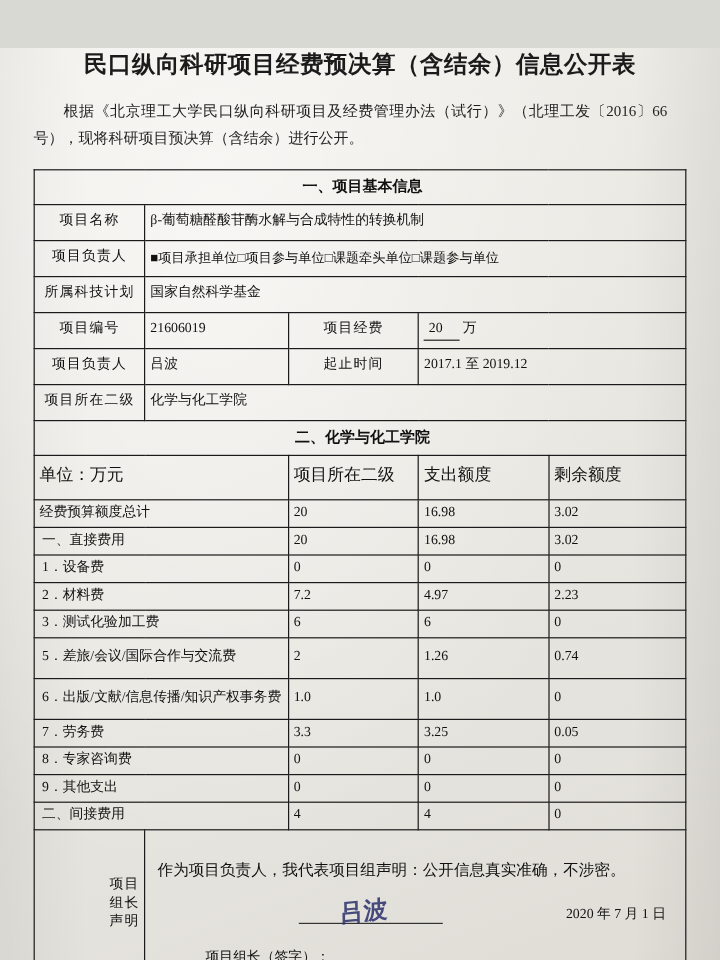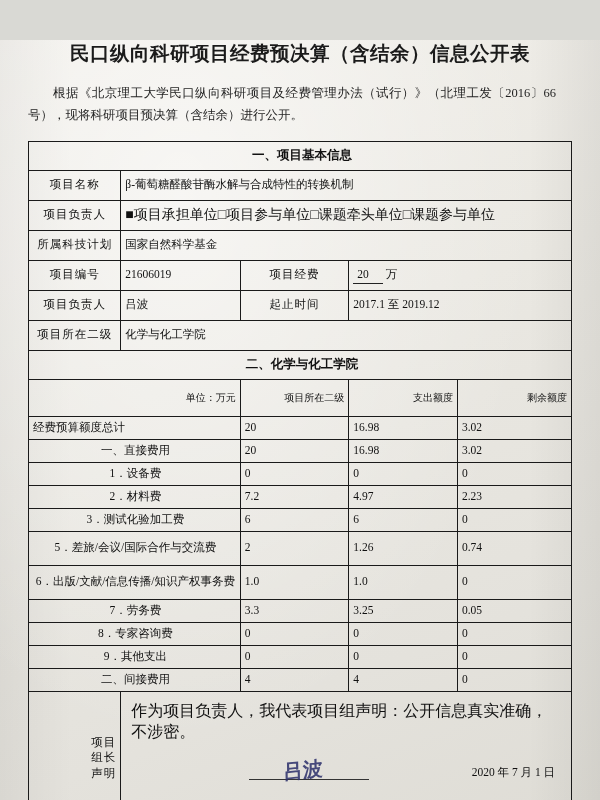--- a/index.html
+++ b/index.html
@@ -75,42 +75,43 @@
     letter-spacing: 1px;
     font-size: 11.5px;
     height: 23px;
   }
   .val-c {
   }
   .row-h {
     height: 23px;
   }
   .budget-hdr td {
-    text-align: right;
+    text-align: left;
     height: 30px;
-    font-size: 10px;
+    font-size: 14px;
   }
   .item-indent {
-    text-align: center;
+    text-align: left;
     padding-left: 6px !important;
   }
   .decl-label {
     text-align: right;
     line-height: 1.5;
     letter-spacing: 1px;
     font-size: 11.5px;
   }
   .decl-body {
     position: relative;
     height: 66px;
     vertical-align: top;
     padding: 8px 10px !important;
   }
   .decl-text {
-    font-size: 16px;
+    font-size: 13px;
+    margin-top: 16px;
   }
   .sign-row {
     margin-top: 22px;
     position: relative;
     font-size: 11.5px;
     display: flex;
     justify-content: space-between;
     padding: 0 6px;
   }
   .sign-left {
@@ -134,21 +135,21 @@
     top: 14px;
     width: 120px;
     border-bottom: 1px solid #333;
   }
   .amount-underline {
     display: inline-block;
     border-bottom: 1px solid #222;
     padding: 0 14px 0 4px;
   }
   .checkbox {
-    font-size: 14px;
+    font-size: 11px;
   }
 </style>
 </head>
 <body>
 
 <div class="page">
   <div class="paper-shade"></div>
   <div class="content">
 
     <div class="doc-title">民口纵向科研项目经费预决算（含结余）信息公开表</div>

